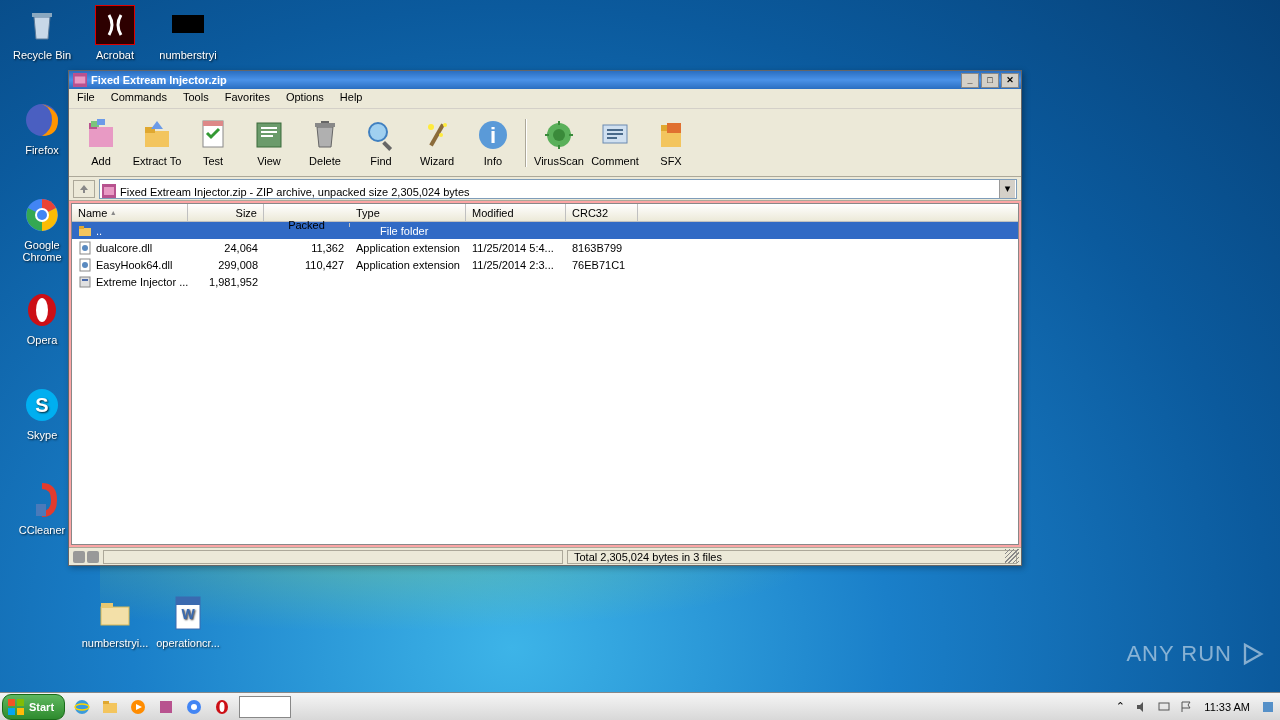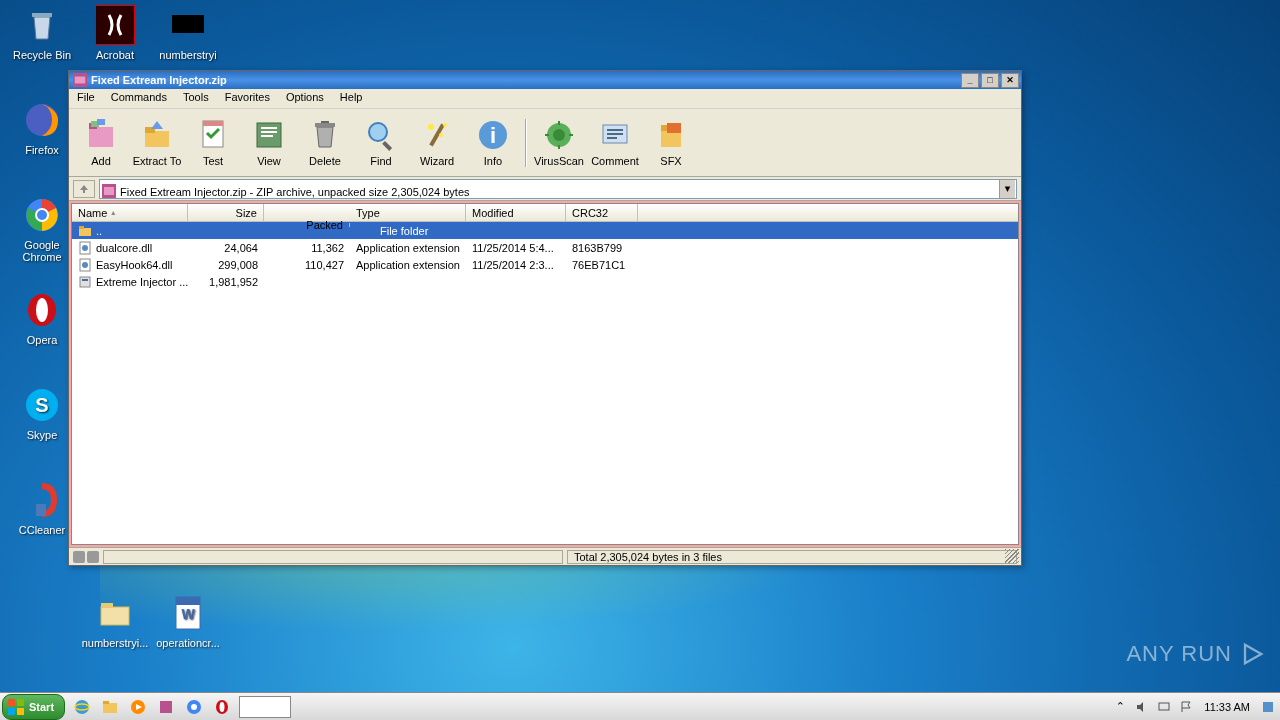--- a/index.html
+++ b/index.html
@@ -38,21 +38,21 @@
 .pathbar { height: 24px; background: #ece9d8; display: flex; align-items: center; padding: 2px 4px; border-bottom: 1px solid #aca899; gap: 4px; }
 .path-up { width: 22px; height: 18px; border: 1px solid #aca899; display: flex; align-items: center; justify-content: center; cursor: pointer; background: #ece9d8; }
 .path-field { flex: 1; height: 20px; background: #fff; border: 1px solid #7f9db9; display: flex; align-items: flex-end; padding-left: 2px; font-size: 11px; position: relative; }
 .path-field-icon { width: 14px; height: 14px; margin-right: 4px; }
 .path-dropdown { position: absolute; right: 1px; width: 16px; height: 18px; background: #d4d0c8; border-left: 1px solid #999; display: flex; align-items: center; justify-content: center; cursor: pointer; }
 .filelist { flex: 1; background: #fff; border: 1px solid #888; margin: 2px; overflow: hidden; }
 .filelist-header { height: 18px; background: linear-gradient(#fff, #ece9d8); display: flex; border-bottom: 1px solid #c0c0c0; font-size: 11px; }
 .fh-col { border-right: 1px solid #c0c0c0; padding: 2px 6px; display: flex; align-items: center; cursor: pointer; }
 .fh-col.name { width: 116px; }
 .fh-col.size { width: 76px; justify-content: flex-end; }
-.fh-col.packed { width: 86px; justify-content: flex-end; margin-top: 19px; }
+.fh-col.packed { width: 86px; justify-content: center; margin-top: 19px; }
 .fh-col.type { width: 116px; }
 .fh-col.modified { width: 100px; }
 .fh-col.crc { width: 72px; }
 .sort-arrow { margin-left: 4px; font-size: 8px; color: #888; }
 .filelist-rows { font-size: 11px; }
 .file-row { height: 17px; display: flex; align-items: center; }
 .file-row.selected { background: #316ac5; color: #fff; }
 .fr-col { padding: 0 6px; white-space: nowrap; overflow: hidden; }
 .fr-col.name { width: 116px; display: flex; align-items: center; }
 .fr-col.name .ficn { width: 14px; height: 14px; margin-right: 4px; flex-shrink: 0; }

